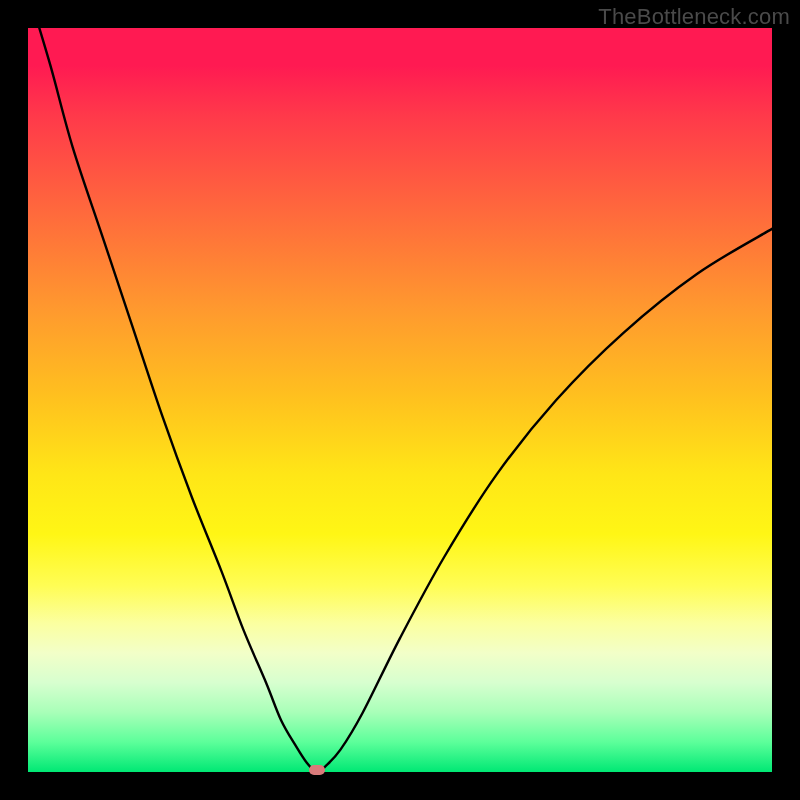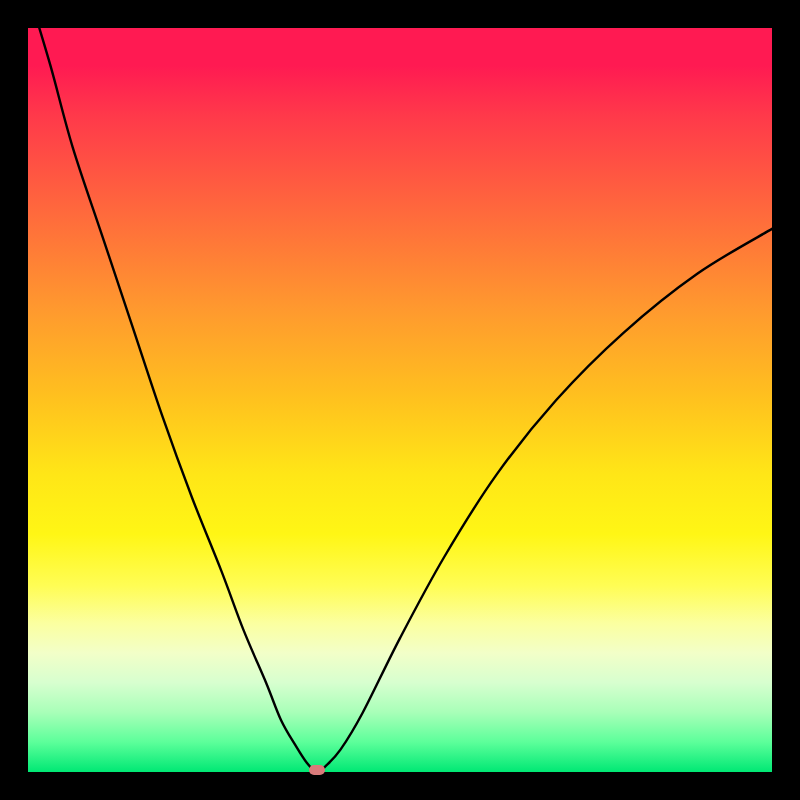--- a/index.html
+++ b/index.html
@@ -68,20 +68,21 @@
     width: 16px;
     height: 10px;
     background: #d97a7a;
     border-radius: 5px;
   }
 </style>
 </head>
 <body>
 
 <div class="frame">
+  <div class="watermark">TheBottleneck.com</div>
 
   <div class="plot-area">
     <svg class="curve" viewBox="0 0 744 744" preserveAspectRatio="none">
       <path id="curve-path" fill="none" stroke="#000" stroke-width="2.4" stroke-linejoin="round" stroke-linecap="round" d="M 0 -37.200000000000045 C 3.72 -24.800000000000033, 14.879999999999999 11.160000000000025, 22.32 37.200000000000045 C 29.76 63.240000000000066, 35.96 90.52000000000008, 44.64 119.04000000000008 C 53.32 147.5600000000001, 64.48 178.56000000000006, 74.4 208.32000000000005 C 84.32000000000001 238.08000000000004, 94.24000000000001 267.84000000000003, 104.16000000000001 297.6 C 114.08000000000001 327.36, 123.99999999999999 358.36, 133.92 386.88 C 143.83999999999997 415.4, 153.76 442.68, 163.68 468.72 C 173.60000000000002 494.76000000000005, 184.76 520.8, 193.44 543.12 C 202.12 565.44, 208.32 584.04, 215.76 602.64 C 223.2 621.24, 231.88 639.84, 238.08 654.72 C 244.28000000000003 669.6, 248 681.38, 252.96 691.92 C 257.92 702.4599999999999, 263.5 710.768, 267.84 717.96 C 272.17999999999995 725.152, 275.528 730.732, 279 735.072 C 282.472 739.412, 285.57199999999995 743.504, 288.67199999999997 744 C 291.772 744.496, 293.632 741.768, 297.6 738.048 C 301.56800000000004 734.328, 306.28 730.608, 312.47999999999996 721.68 C 318.67999999999995 712.752, 324.88 703.08, 334.8 684.48 C 344.72 665.88, 358.36 636.12, 372 610.08 C 385.64 584.0400000000001, 400.52000000000004 555.52, 416.64000000000004 528.24 C 432.76000000000005 500.96, 450.12 472.44, 468.72 446.4 C 487.32000000000005 420.35999999999996, 507.16 395.56, 528.24 372 C 549.32 348.44, 571.6400000000001 326.12, 595.2 305.04 C 618.76 283.96000000000004, 644.8000000000001 262.88, 669.6 245.51999999999998 C 694.4 228.15999999999997, 731.6 208.32, 744 200.88"></path>
     </svg>
     <div class="marker" id="min-marker" style="left: 280.672px; top: 736.768px; background: rgb(217, 122, 122);"></div>
   </div>
 </div>
 
 </body></html>

